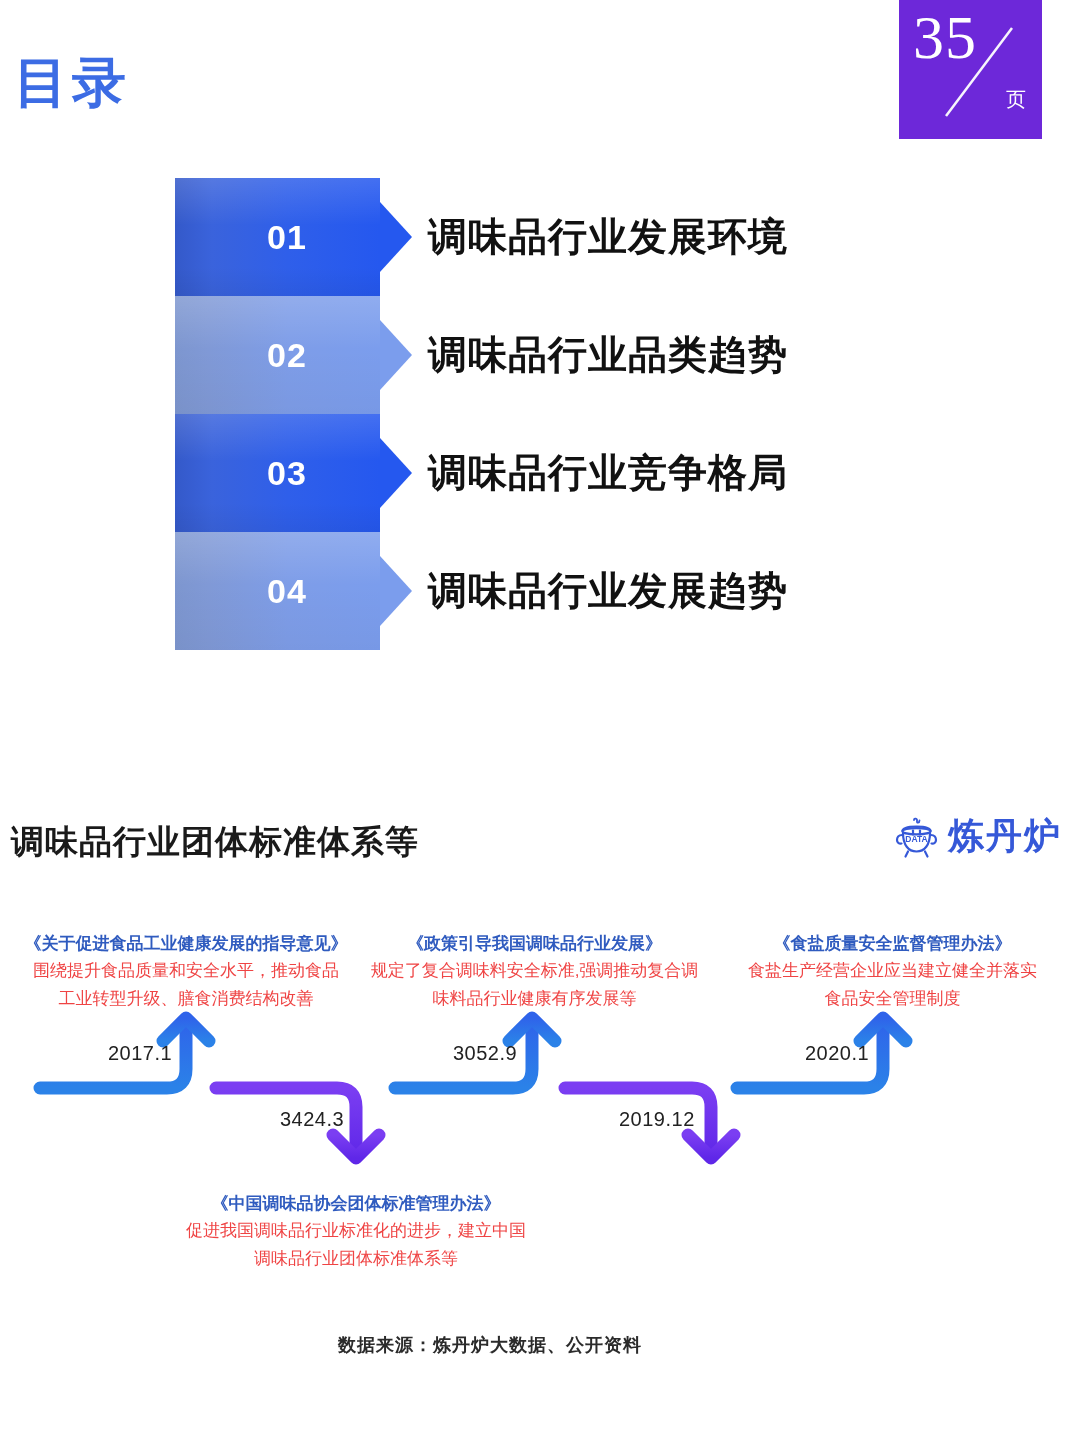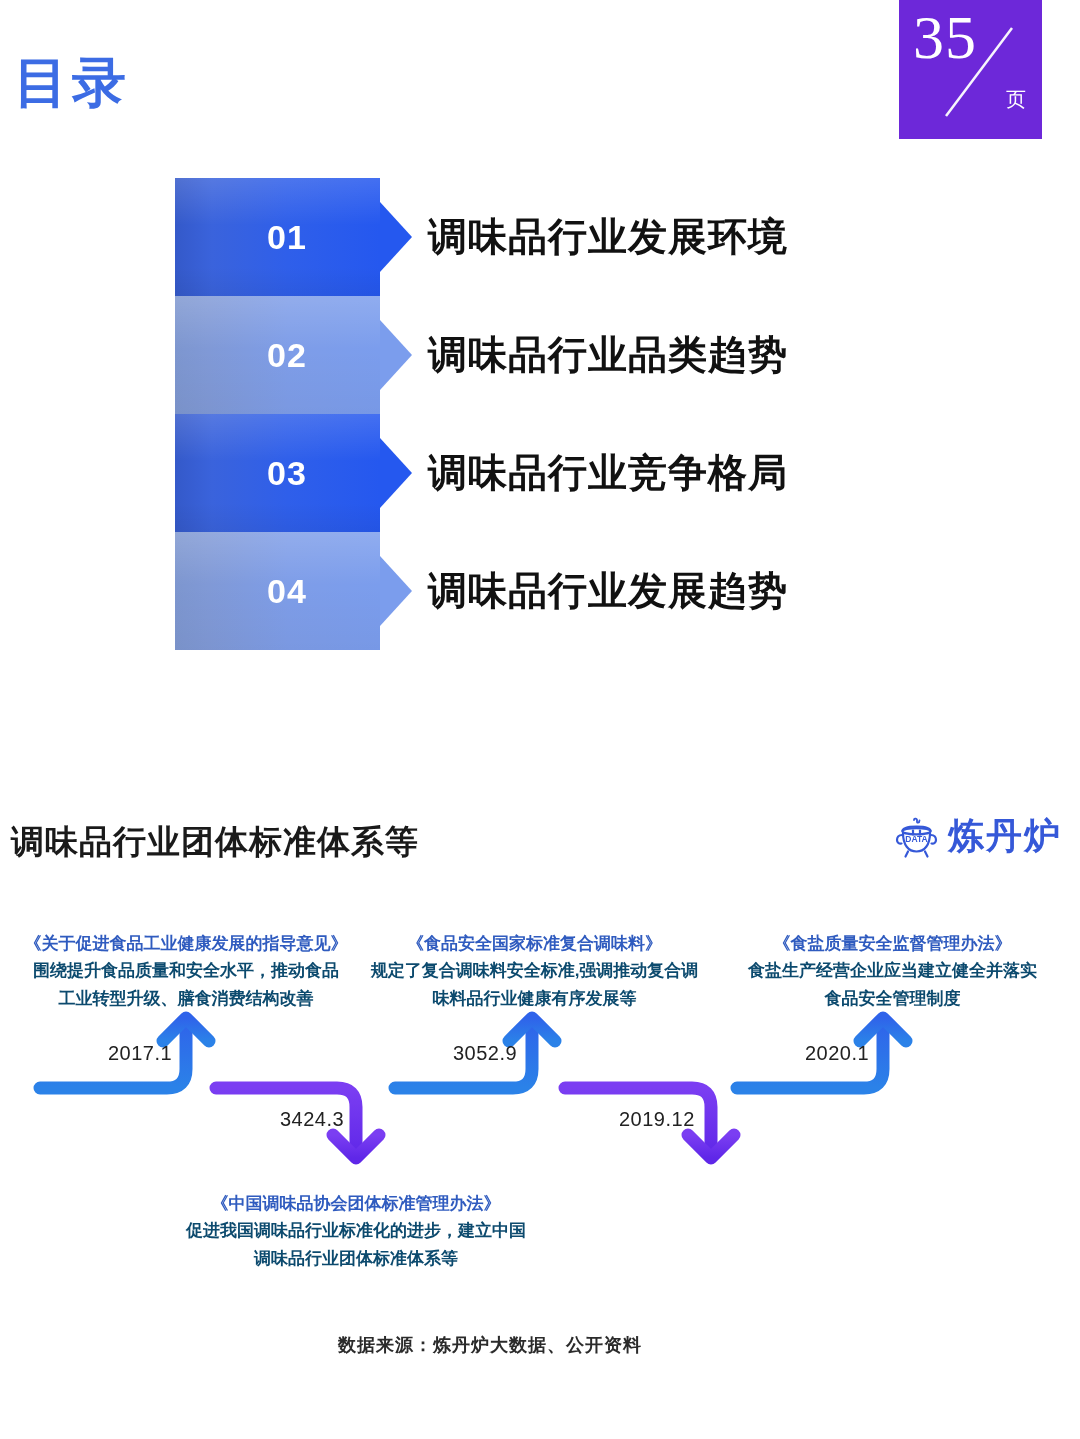--- a/index.html
+++ b/index.html
@@ -176,23 +176,22 @@
   }
   .tl-head {
     font-size: 17px;
     font-weight: bold;
     color: #2f5bbf;
     line-height: 1.55;
     white-space: nowrap;
   }
   .tl-body {
     font-size: 17px;
-    color: #0c4a6e;
+    color: #ef4444;
     line-height: 1.6;
-    font-weight: bold;
   }
   .tl-date {
     position: absolute;
     font-size: 20px;
     color: #222;
     letter-spacing: 0.5px;
   }
 
   
   .footer-src {
@@ -323,21 +322,21 @@
   <div class="tl-date" style="left:619px; top:188px;">2019.12</div>
   <div class="tl-date" style="left:805px; top:122px;">2020.1</div>
 
   <div class="tl-block" style="left:2px; top:11px; width:368px;">
     <div class="tl-head">《关于促进食品工业健康发展的指导意见》</div>
     <div class="tl-body">围绕提升食品质量和安全水平，推动食品</div>
     <div class="tl-body">工业转型升级、膳食消费结构改善</div>
   </div>
 
   <div class="tl-block" style="left:362px; top:11px; width:345px;">
-    <div class="tl-head">《食品安全国家标准复合调味料》</div>
+    <div class="tl-head">《政策引导我国调味品行业发展》</div>
     <div class="tl-body">规定了复合调味料安全标准,强调推动复合调</div>
     <div class="tl-body">味料品行业健康有序发展等</div>
   </div>
 
   <div class="tl-block" style="left:720px; top:11px; width:345px;">
     <div class="tl-head">《食盐质量安全监督管理办法》</div>
     <div class="tl-body">食盐生产经营企业应当建立健全并落实</div>
     <div class="tl-body">食品安全管理制度</div>
   </div>
 

